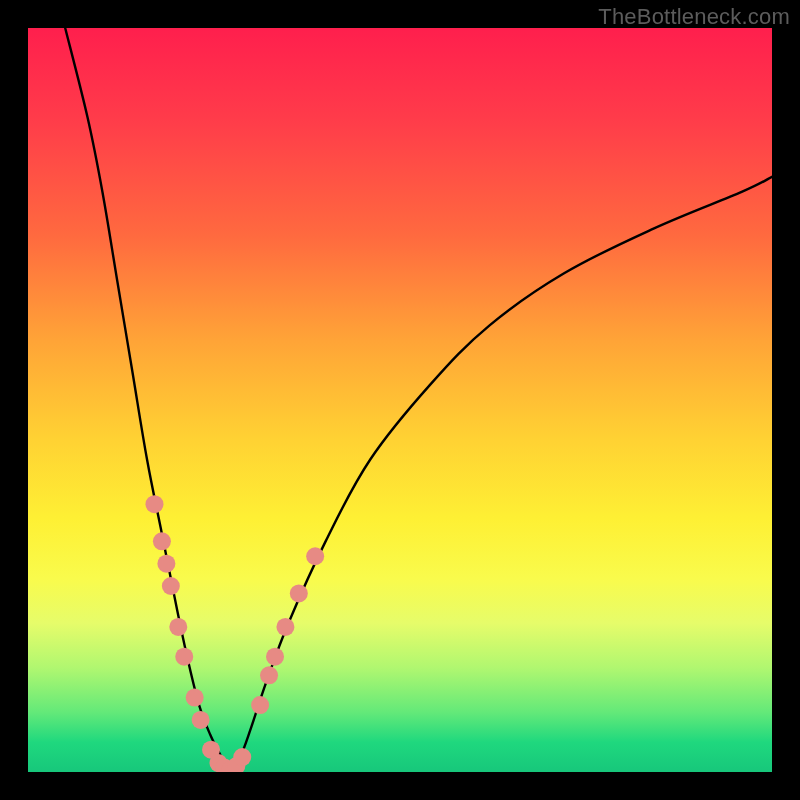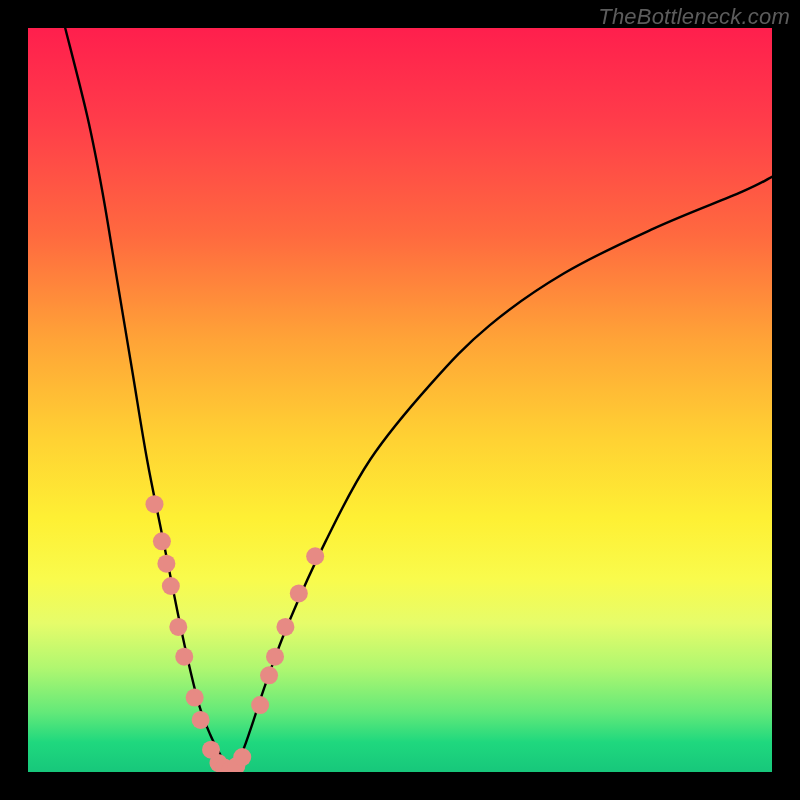--- a/index.html
+++ b/index.html
@@ -9,21 +9,20 @@
     height: 800px;
     overflow: hidden;
     background: #000;
     font-family: Arial, Helvetica, sans-serif;
   }
   .frame {
     position: relative;
     width: 800px;
     height: 572px;
     background: #000;
-    font-style: italic;
   }
   .plot {
     position: absolute;
     left: 28px;
     top: 28px;
     width: 744px;
     height: 744px;
     background: linear-gradient(
       to bottom,
       #ff1f4d 0%,

